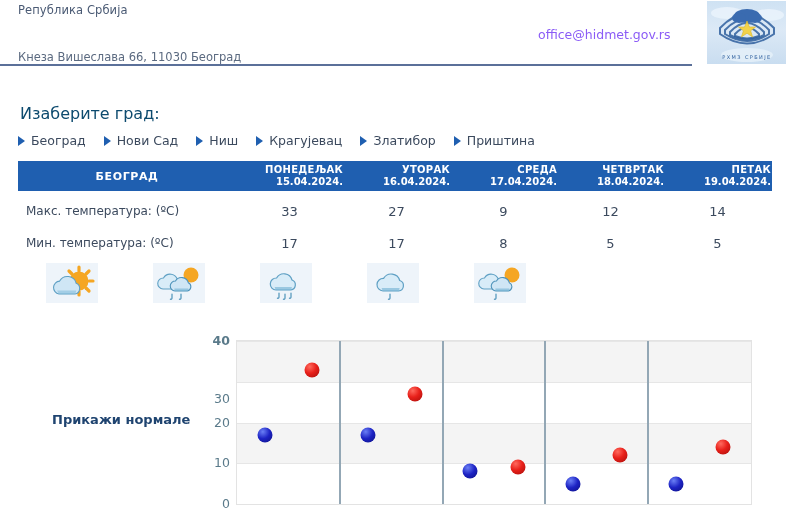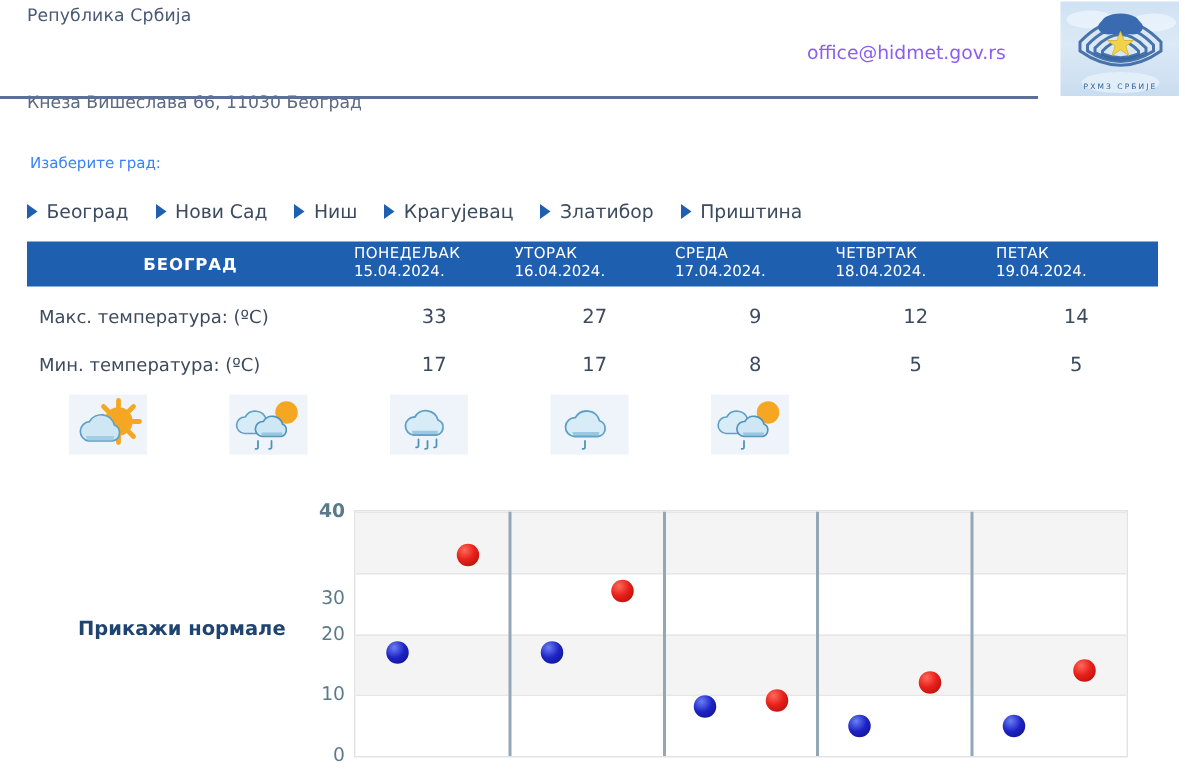--- a/index.html
+++ b/index.html
@@ -20,21 +20,21 @@
   .hdr-republika {
     position: absolute; left: 18px; top: 3px;
     font-size: 11.5px; color: #4a5a74; letter-spacing: .1px;
   }
   .hdr-title {
     position: absolute; left: 16px; top: 16px;
     font-size: 24.5px; font-weight: bold; color: #184a96;
     letter-spacing: -.2px; white-space: nowrap;
   }
   .hdr-address {
-    position: absolute; left: 18px; top: 61px;
+    position: absolute; left: 18px; top: 50px;
     font-size: 11.5px; color: #5b6a80;
   }
   .hdr-email {
     position: absolute; left: 538px; top: 27px;
     font-size: 12.5px; color: #8b5cf6;
   }
   .hdr-rule {
     position: absolute; left: 0px; top: 64px;
     width: 692px; height: 2px; background: #5b7099;
   }
@@ -45,21 +45,21 @@
     overflow: hidden;
   }
 
   
   .sec-title {
     position: absolute; left: 20px; top: 76px;
     font-size: 13.5px; font-weight: bold; color: #1a4a8a;
   }
   .sec-sub {
     position: absolute; left: 20px; top: 104px;
-    font-size: 10px; color: #3b82f6;
+    font-size: 16px; color: #0c4a6e;
   }
   .citybar {
     position: absolute; left: 18px; top: 133px;
     display: flex; align-items: center; gap: 0px;
     font-size: 12.5px;
   }
   .city {
     display: inline-flex; align-items: center;
     color: #3c4a5e; margin-right: 18px; white-space: nowrap;
   }
@@ -76,22 +76,22 @@
     width: 754px; height: 30px;
     background: #1f5fb0;
     color: #ffffff;
     display: flex; align-items: center;
   }
   .th-city {
     width: 218px; text-align: center;
     font-size: 11px; font-weight: bold; letter-spacing: .6px;
   }
   .th-day {
-    width: 107px; text-align: left; line-height: 1.18;
-    font-size: 10px; font-weight: normal;
+    width: 107px; text-align: right; line-height: 1.18;
+    font-size: 10px; font-weight: bold;
   }
   .th-day .d1 { display: block; letter-spacing: .3px; }
   .th-day .d2 { display: block; }
 
   .row {
     position: absolute; left: 18px; width: 754px;
     display: flex; align-items: center;
   }
   .row-max  { top: 199px; height: 24px; }
   .row-min  { top: 231px; height: 24px; }

